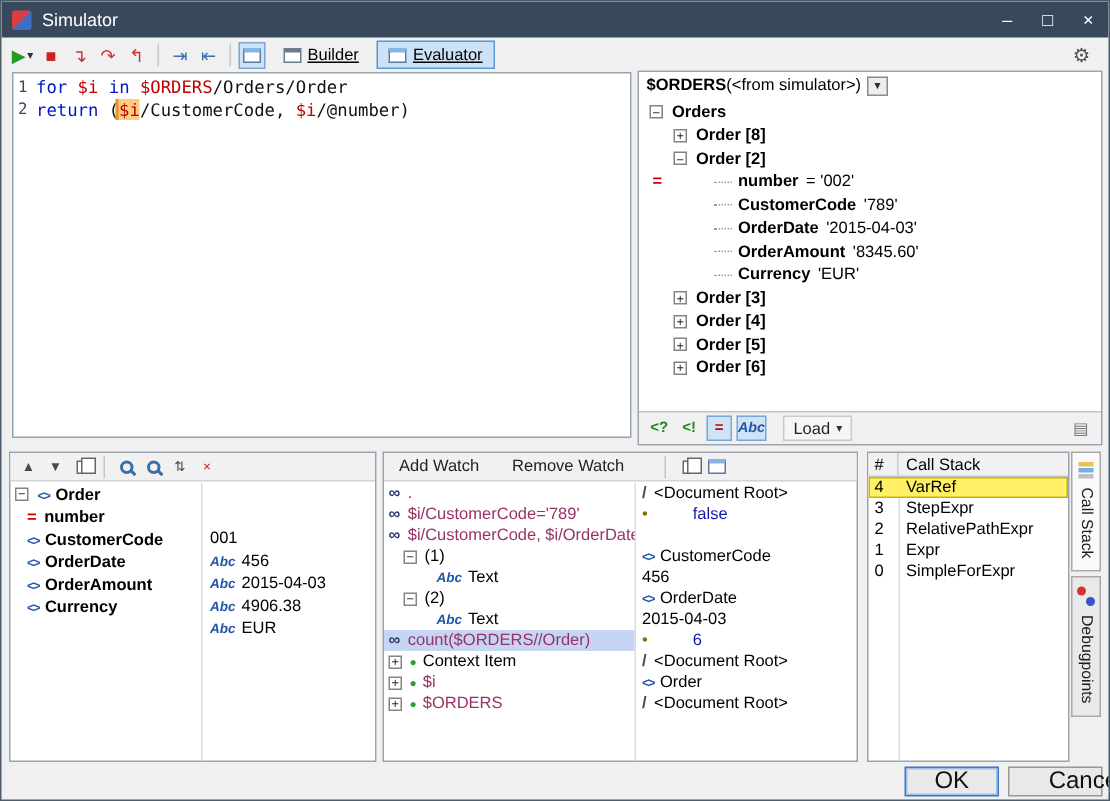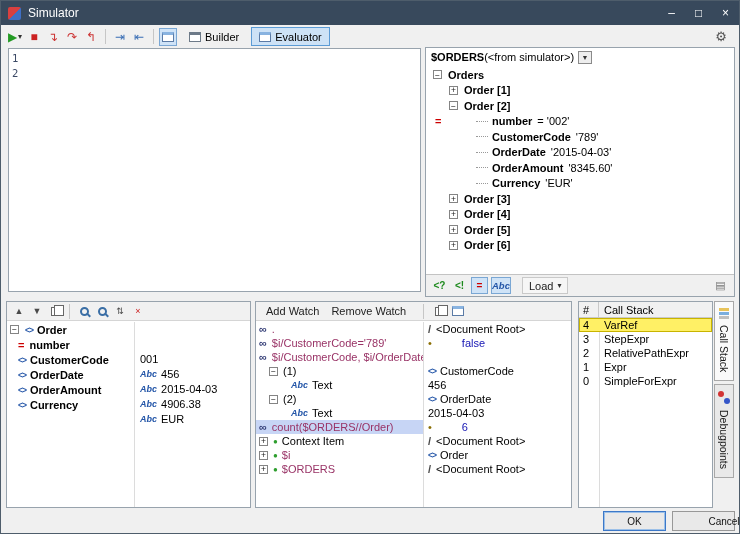--- a/index.html
+++ b/index.html
@@ -13,21 +13,21 @@
   .tb-ctrls{margin-left:auto;display:flex;height:100%;}
   .tb-btn{width:27px;height:100%;display:flex;align-items:center;justify-content:center;font-size:12px;color:#fff;cursor:default;}
 
   
   .toolbar{position:absolute;top:24px;left:0;right:0;height:23px;display:flex;align-items:center;padding-left:5px;}
   .ticons{display:flex;align-items:center;gap:1px;}
   .tbi{min-width:18px;height:18px;display:inline-flex;align-items:center;justify-content:center;font-size:12px;line-height:1;}
   .tbi.pressed{background:#cfe3f7;border:1px solid #7aa7d4;}
   .ddc{font-size:8px;color:#333;margin-left:1px;}
   .sep{width:1px;height:15px;background:#c6c6c6;margin:0 4px;display:inline-block;}
-  .tbtn{display:inline-flex;align-items:center;gap:4px;height:19px;padding:0 7px;margin-left:4px;font-size:11px;background:transparent;border:1px solid transparent;font-family:inherit;}
+  .tbtn{display:inline-flex;align-items:center;gap:4px;height:19px;padding:0 7px;margin-left:4px;font-size:11px;background:transparent;border:1px solid transparent;font-family:inherit;text-decoration:underline;}
   .tbtn.active{background:#cde2f6;border-color:#5b9bd5;}
   .miniwin{width:12px;height:10px;border:1px solid #5b7ba6;background:#fff;border-top:3px solid #89b3e0;display:inline-block;}
   .mw-gray{border-top-color:#9aa4ae;border-color:#6d7a88;}
   .gear{margin-left:auto;margin-right:9px;color:#555;font-size:13px;}
 
   .pane{position:absolute;background:#fff;border:1px solid #98a3ad;}
 
   
   .editor{left:7px;top:47px;width:413px;height:244px;font-family:"DejaVu Sans Mono",monospace;font-size:11.5px;padding-top:2px;}
   .ed-line{display:flex;height:15px;line-height:15px;white-space:pre;}
@@ -78,21 +78,21 @@
   .c-name{font-weight:bold;}
   .c-val{color:#000;}
   .abc-ic{color:#2456a8;font-style:italic;font-weight:bold;font-size:9px;margin-right:4px;flex:none;}
   .copyic{position:relative;width:8px;height:9px;border:1px solid #666;background:#fff;display:inline-block;}
   .copyic::after{content:'';position:absolute;left:2px;top:-3px;width:8px;height:9px;border:1px solid #666;background:#fff;}
   .magic{position:relative;width:9px;height:9px;border:2px solid #3a6ea5;border-radius:50%;display:inline-block;}
   .magic::after{content:'';position:absolute;width:5px;height:2px;background:#3a6ea5;right:-4px;bottom:-2px;transform:rotate(45deg);}
 
   
   .watchpane{left:254px;top:300px;width:317px;height:207px;}
-  .w-toolbar{height:19px;border-bottom:1px solid #d5d5d5;background:#f1f1f1;display:flex;align-items:center;padding-left:5px;gap:2px;}
+  .w-toolbar{height:19px;border-bottom:1px solid #d5d5d5;background:#f1f1f1;display:flex;align-items:center;padding-left:5px;gap:12px;}
   .wbtn{font-size:11px;color:#222;padding:0 5px;height:17px;display:inline-flex;align-items:center;}
   .wicons{display:flex;align-items:center;gap:3px;margin-left:6px;}
   .wicons .tbi{min-width:16px;height:16px;}
   .w-body{position:absolute;left:0;right:0;top:20px;bottom:0;font-size:11px;}
   .vl-watch{left:167px;top:20px;bottom:0;}
   .w-row{height:14px;display:flex;align-items:center;position:relative;z-index:1;}
   .w-left{width:167px;flex:none;display:flex;align-items:center;overflow:hidden;padding-left:3px;height:100%;}
   .w-left.ind1{padding-left:13px;}
   .w-left.ind2{padding-left:35px;}
   .w-row.sel .w-left{background:#c7d5f5;}
@@ -122,21 +122,21 @@
   .vtabs{position:absolute;left:713px;top:300px;width:21px;display:flex;flex-direction:column;gap:3px;}
   .vtab{width:20px;border:1px solid #a8a8a8;background:#e9e9e9;display:flex;flex-direction:column;align-items:center;padding:6px 0 8px;gap:6px;}
   .vtab.active{background:#fafafa;}
   .vlabel{writing-mode:vertical-rl;font-size:10.5px;color:#1a1a1a;}
   .cs-ic{width:10px;height:3px;background:#e8c35a;box-shadow:0 4px 0 #7aaede,0 8px 0 #bfbfbf;margin-bottom:8px;flex:none;}
   .dp-ic{position:relative;width:12px;height:13px;flex:none;}
   .dp-ic::before{content:'';position:absolute;left:0;top:0;width:6px;height:6px;border-radius:50%;background:#d23434;}
   .dp-ic::after{content:'';position:absolute;right:0;bottom:0;width:6px;height:6px;border-radius:50%;background:#3556c8;}
 
   
-  .btn{position:absolute;top:510px;width:63px;height:20px;font-size:10px;font-family:inherit;background:#e9e9e9;border:1px solid #989898;display:flex;align-items:center;justify-content:center;color:#111;}
+  .btn{position:absolute;top:510px;width:63px;height:20px;font-size:16px;font-family:inherit;background:#e9e9e9;border:1px solid #989898;display:flex;align-items:center;justify-content:center;color:#111;}
   .btn.ok{left:602px;border-color:#3c78c8;box-shadow:inset 0 0 0 1px #9cc0e8;}
   .btn.cancel{left:671px;padding-left:41px;}
 </style>
 </head>
 <body>
 
 <div class="win">
 
   <div class="titlebar">
     <span class="app-ic"></span>
@@ -184,39 +184,39 @@
     </button>
     <button class="tbtn active">
       <span class="miniwin"></span>
       <span>Evaluator</span>
     </button>
     <span class="tbi gear">⚙</span>
   </div>
 
   <div class="pane editor">
     <div>
-        <div class="ed-line"><span class="lnum">1</span></div>
-        <div class="ed-line"><span class="lnum">2</span></div>
+        <div class="ed-line"><span class="lnum">1</span><span class="lcode"><span class="tok kw">for </span><span class="tok var">$i</span><span class="tok pl"> </span><span class="tok kw">in </span><span class="tok var">$ORDERS</span><span class="tok pl">/Orders/Order</span></span></div>
+        <div class="ed-line"><span class="lnum">2</span><span class="lcode"><span class="tok kw">return </span><span class="tok pl">(</span><span class="tok var cursor">$i</span><span class="tok pl">/CustomerCode, </span><span class="tok var">$i</span><span class="tok pl">/@number</span><span class="tok pl">)</span></span></div>
       </div>
   </div>
 
   <div class="pane srcpane">
     <div class="src-head">
       <span class="src-var">$ORDERS</span>
       <span class="src-sub">(&lt;from simulator&gt;)</span>
       <span class="drop">▼</span>
     </div>
     <div class="src-body">
         <div class="t-row lvl1">
           <span class="exp">−</span>
           <span class="t-name">Orders</span>
         </div>
         <div class="t-row lvl2">
           <span class="exp">+</span>
-          <span class="t-name">Order [1]</span>
+          <span class="t-name">Order [8]</span>
         </div>
         <div class="t-row lvl2">
           <span class="exp">−</span>
           <span class="t-name">Order [2]</span>
         </div>
         <div class="t-row lvl3">
           <span class="attr-margin">=</span>
           <span class="conn"></span>
           <span class="t-name">number</span>
           <span class="t-val">= '002'</span>

